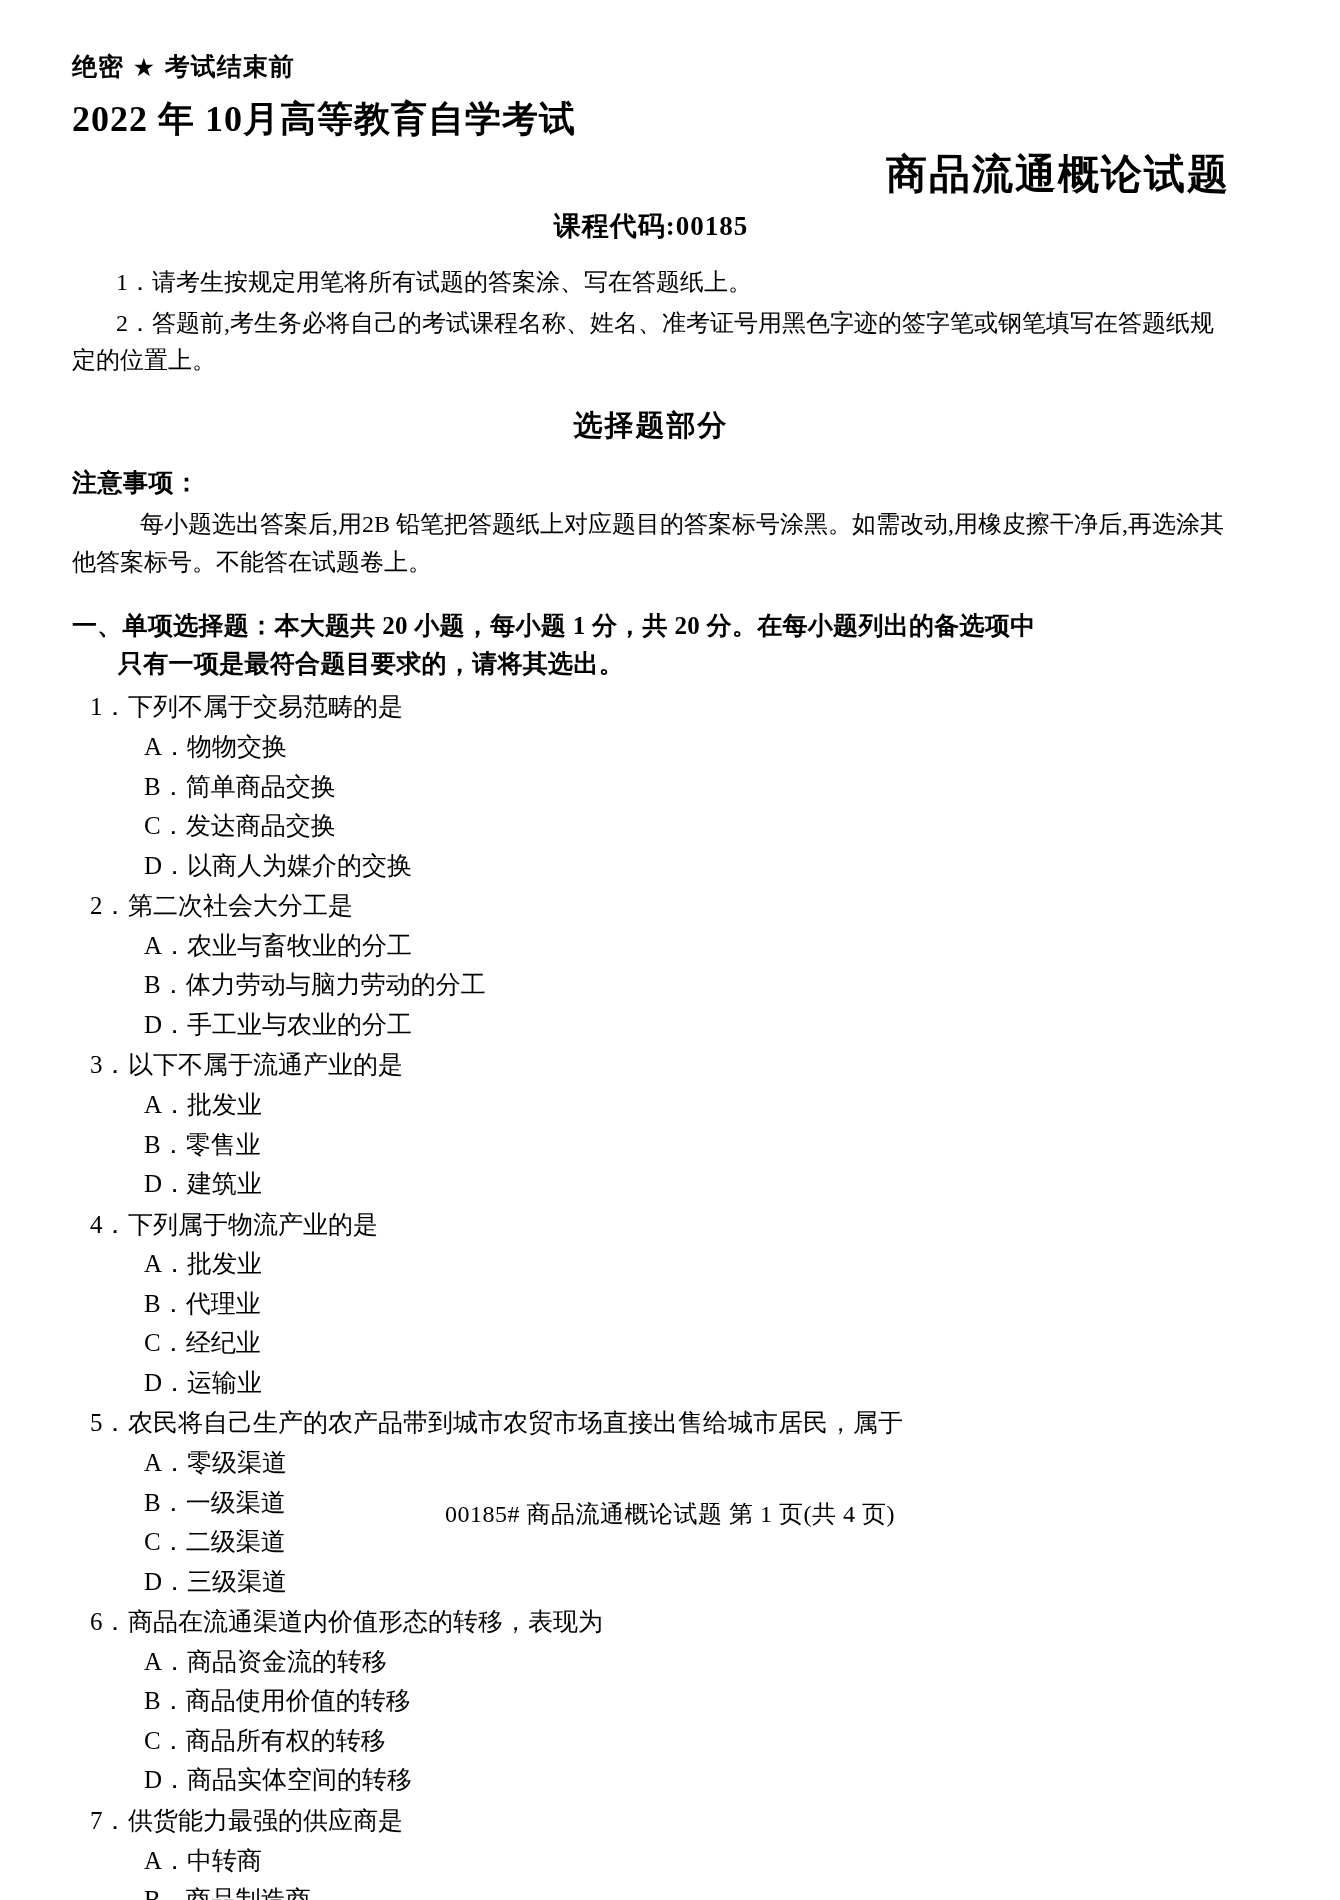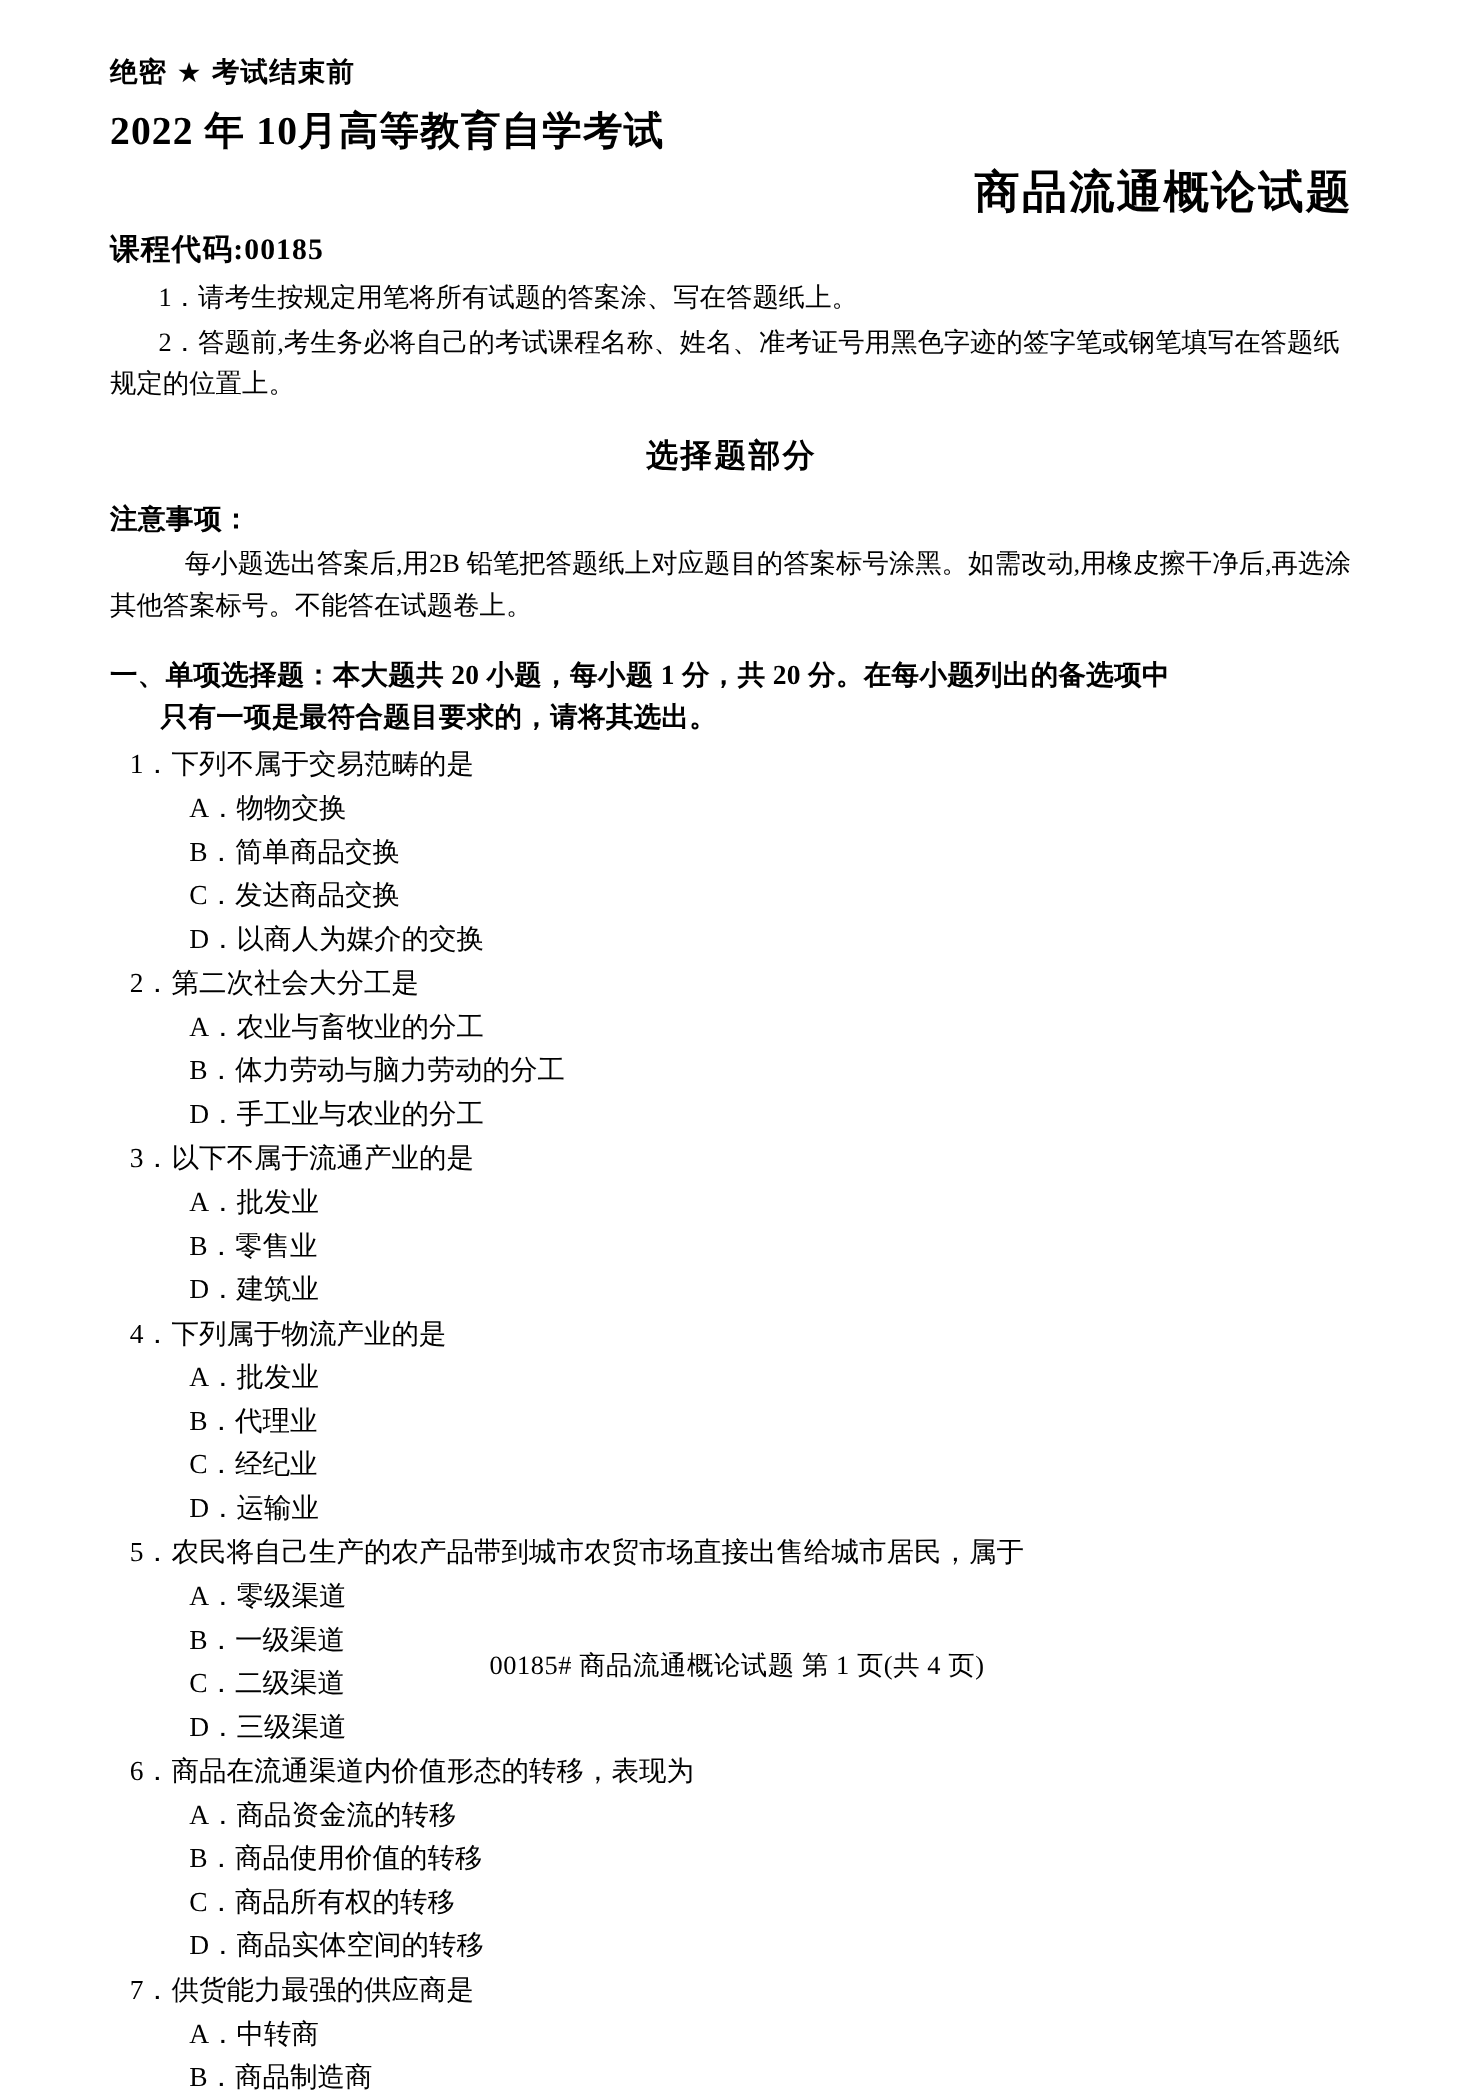--- a/index.html
+++ b/index.html
@@ -13,21 +13,21 @@
     font-family: "Liberation Serif", "DejaVu Serif", serif;
     color: #000000;
     position: relative;
     overflow: hidden;
   }
   .page {
     position: relative;
     width: 1340px;
     height: 1572px;
     box-sizing: border-box;
-    padding: 52px 110px 0 100px;
+    padding: 52px 110px 0 72px;
   }
   .secrecy-line {
     font-size: 25px;
     font-weight: bold;
     letter-spacing: 1px;
     margin: 0 0 6px 0;
     line-height: 1.2;
   }
   .secrecy-line .star {
     margin: 0 10px;
@@ -42,25 +42,25 @@
   }
   .title-sub {
     text-align: right;
     font-size: 41px;
     font-weight: bold;
     letter-spacing: 2px;
     margin: 6px 0 8px 0;
     line-height: 1.25;
   }
   .course-code {
-    text-align: left;
+    text-align: center;
     font-size: 27px;
     font-weight: bold;
     letter-spacing: 1px;
-    margin: 4px 0 9px 0;
+    margin: 4px 0 20px 0;
   }
   .instruction {
     font-size: 24px;
     line-height: 1.55;
     margin: 4px 0 4px 0;
     text-indent: 44px;
   }
   .instruction.wrap {
     text-indent: 44px;
   }

